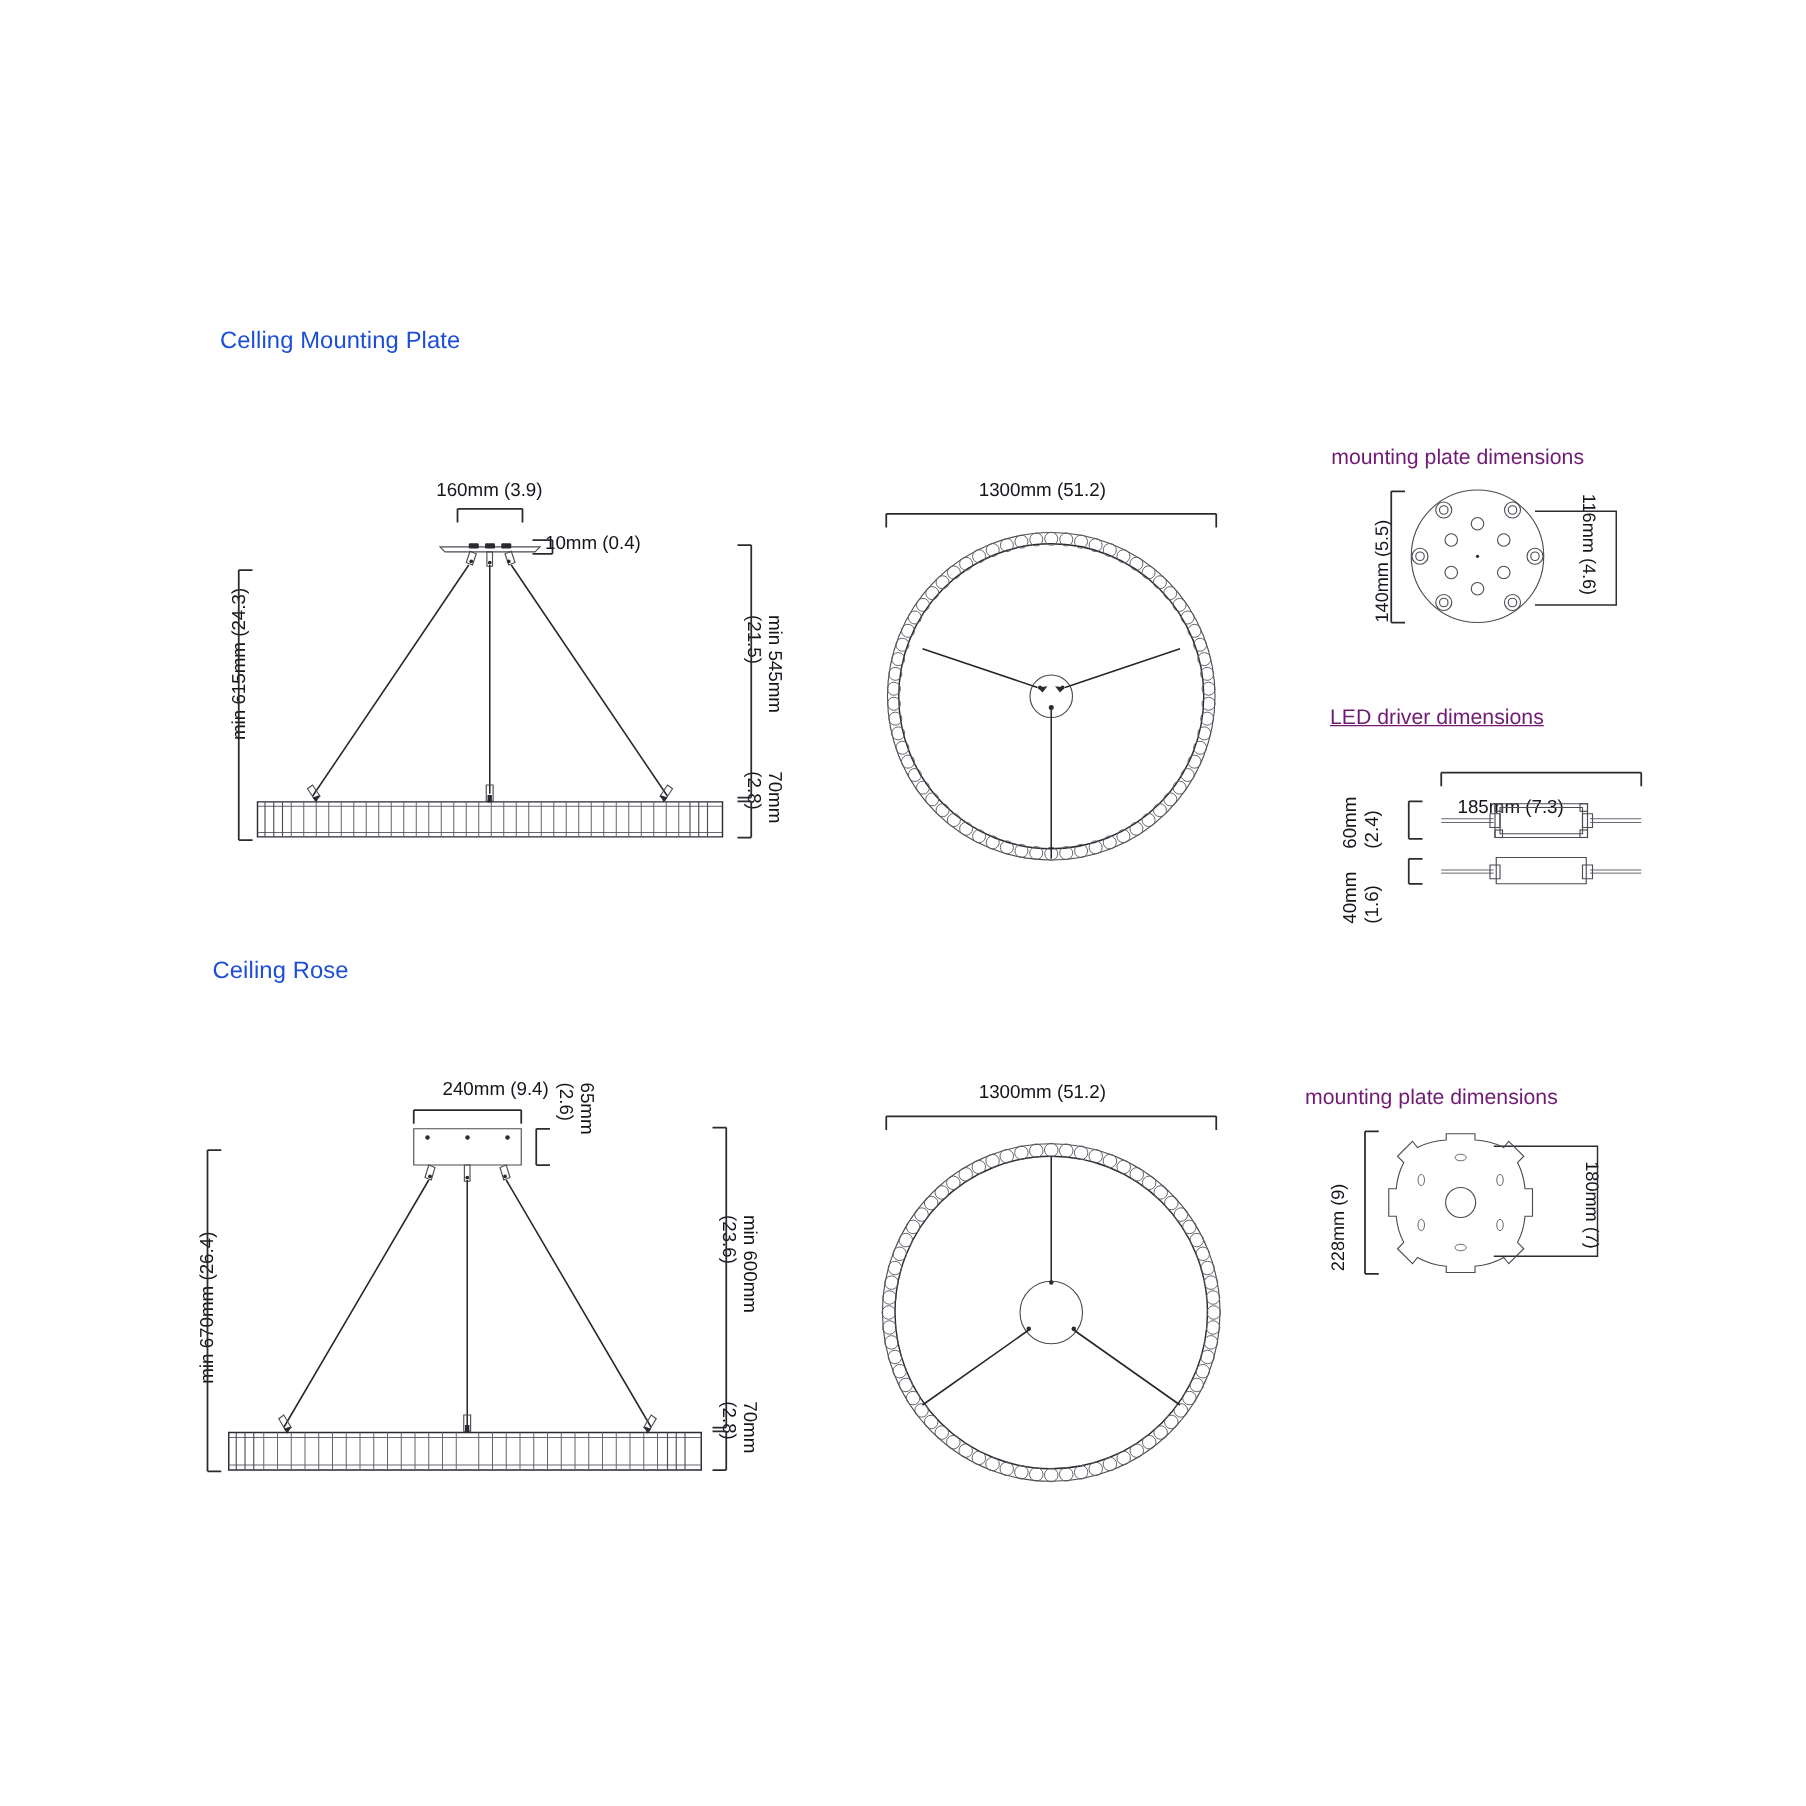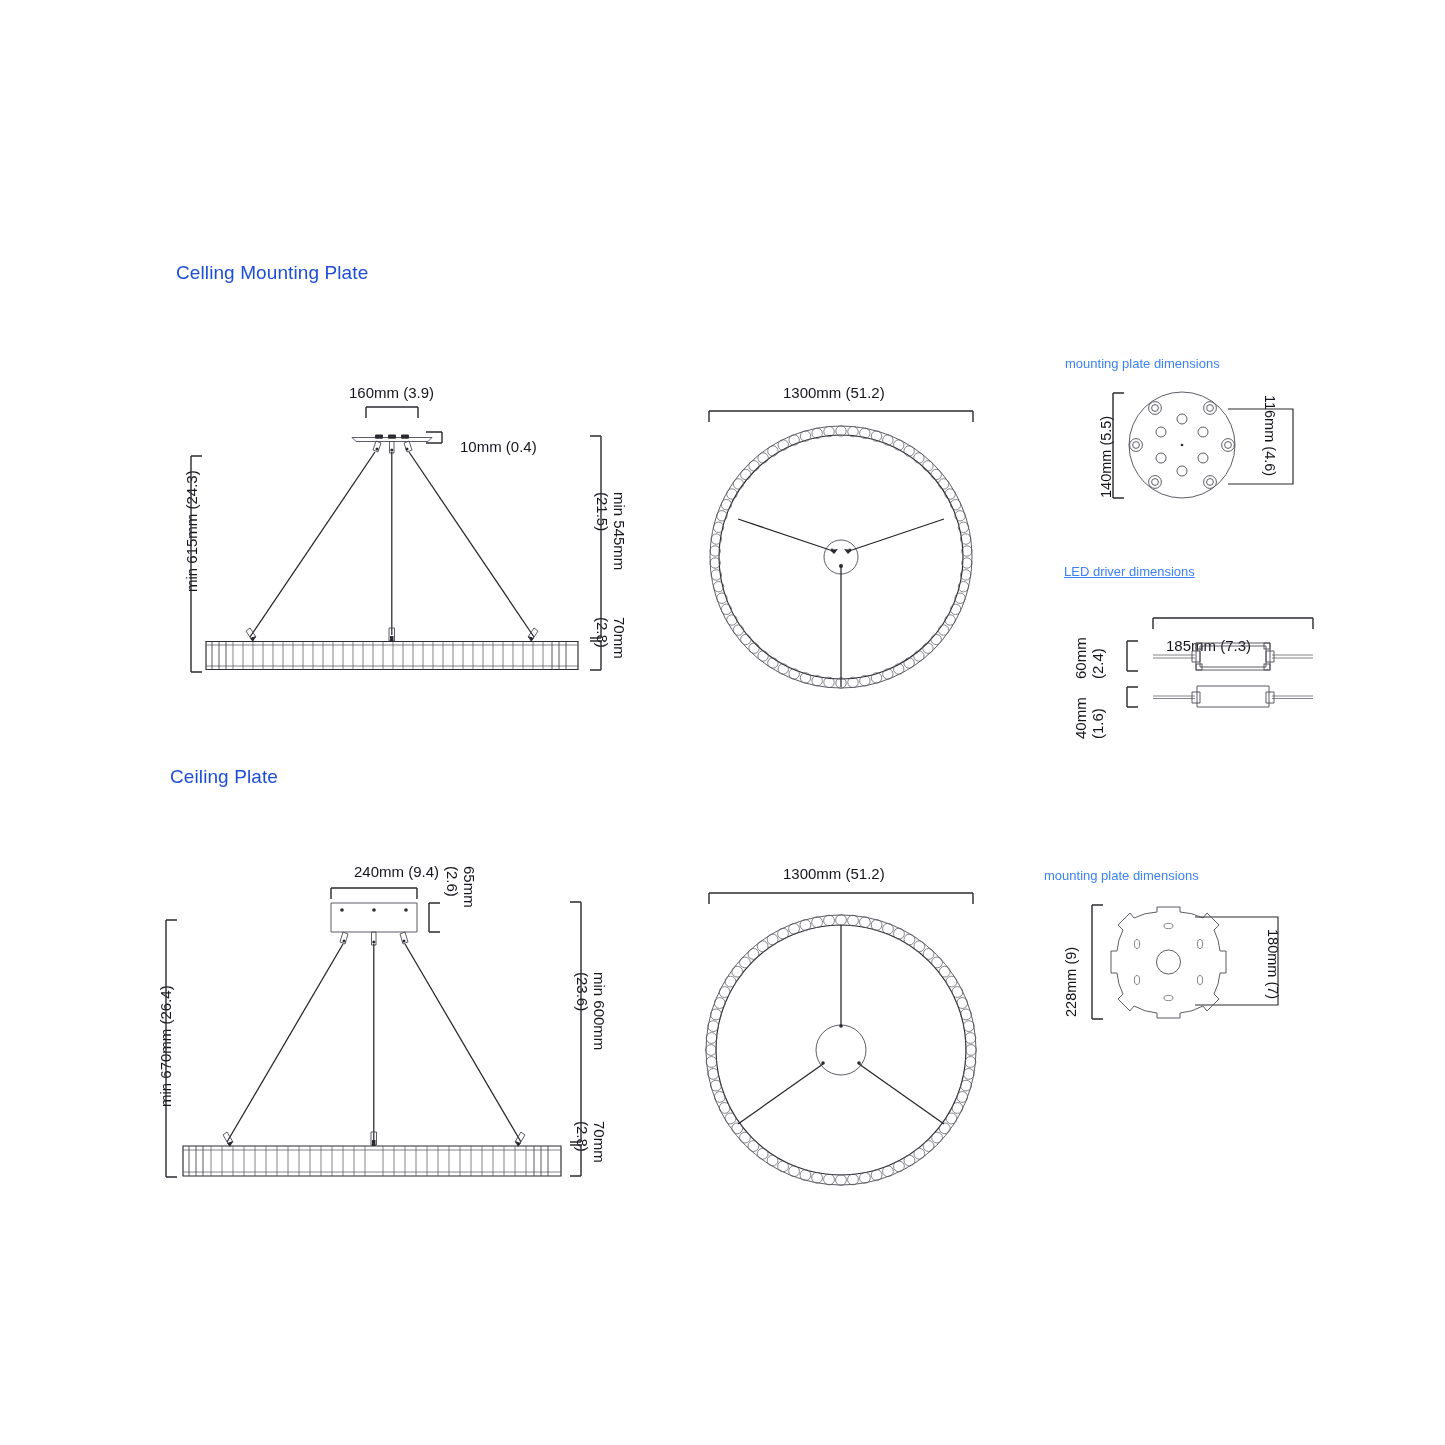--- a/index.html
+++ b/index.html
@@ -15,23 +15,23 @@
   .section-title{
     position:absolute;
     font-size:19px;
     font-weight:400;
     letter-spacing:0.1px;
     color:#1d4ed8;
     white-space:nowrap;
   }
   .detail-title{
     position:absolute;
-    font-size:13px;
+    font-size:17px;
     font-weight:400;
-    color:#3b82f6;
+    color:#701a75;
     white-space:nowrap;
   }
   .dim{
     position:absolute;
     font-size:15px;
     font-weight:400;
     color:#15151c;
     white-space:nowrap;
     line-height:1.13;
   }
@@ -50,21 +50,21 @@
 </style>
 </head>
 <body>
 
 <div class="sheet">
 
   <div class="section-title" style="left:176px;top:262px;">Celling Mounting Plate</div>
 
   <div class="dim" style="left:349px;top:385px;">160mm (3.9)</div>
 
-  <div class="dim" style="left:460px;top:427px;margin-top:12px;">10mm (0.4)</div>
+  <div class="dim" style="left:436px;top:427px;">10mm (0.4)</div>
 
   <div class="dim rot-ccw" style="left:184px;top:592px;">min 615mm (24.3)</div>
 
   <div class="dim two-line rot-cw" style="left:627px;top:492px;">
     <span>min 545mm</span><br>
     <span>(21.5)</span>
   </div>
 
   <div class="dim two-line rot-cw" style="left:627px;top:617px;">
     <span>70mm</span><br>
@@ -316,21 +316,21 @@
 
     <g>
       <path class="ln-vthin" d="M93,141 L135,141 M93,143.5 L135,143.5"></path>
       <path class="ln-thin" d="M132,137 L140,137 L140,148 L132,148 Z" fill="#f2f2f4"></path>
       <path class="ln-thin" d="M137,131 L209,131 L209,152 L137,152 Z" fill="#ffffff"></path>
       <path class="ln-thin" d="M206,137 L214,137 L214,148 L206,148 Z" fill="#f2f2f4"></path>
       <path class="ln-vthin" d="M212,141 L253,141 M212,143.5 L253,143.5"></path>
     </g>
   </svg>
 
-  <div class="section-title" style="left:170px;top:766px;">Ceiling Plate</div>
+  <div class="section-title" style="left:170px;top:766px;">Ceiling Rose</div>
 
   <div class="dim" style="left:326px;top:864px;margin-left:28px;">240mm (9.4)</div>
 
   <div class="dim two-line rot-cw" style="left:477px;top:866px;">
     <span>65mm</span><br>
     <span>(2.6)</span>
   </div>
 
   <div class="dim rot-ccw" style="left:158px;top:1107px;">min 670mm (26.4)</div>
 

